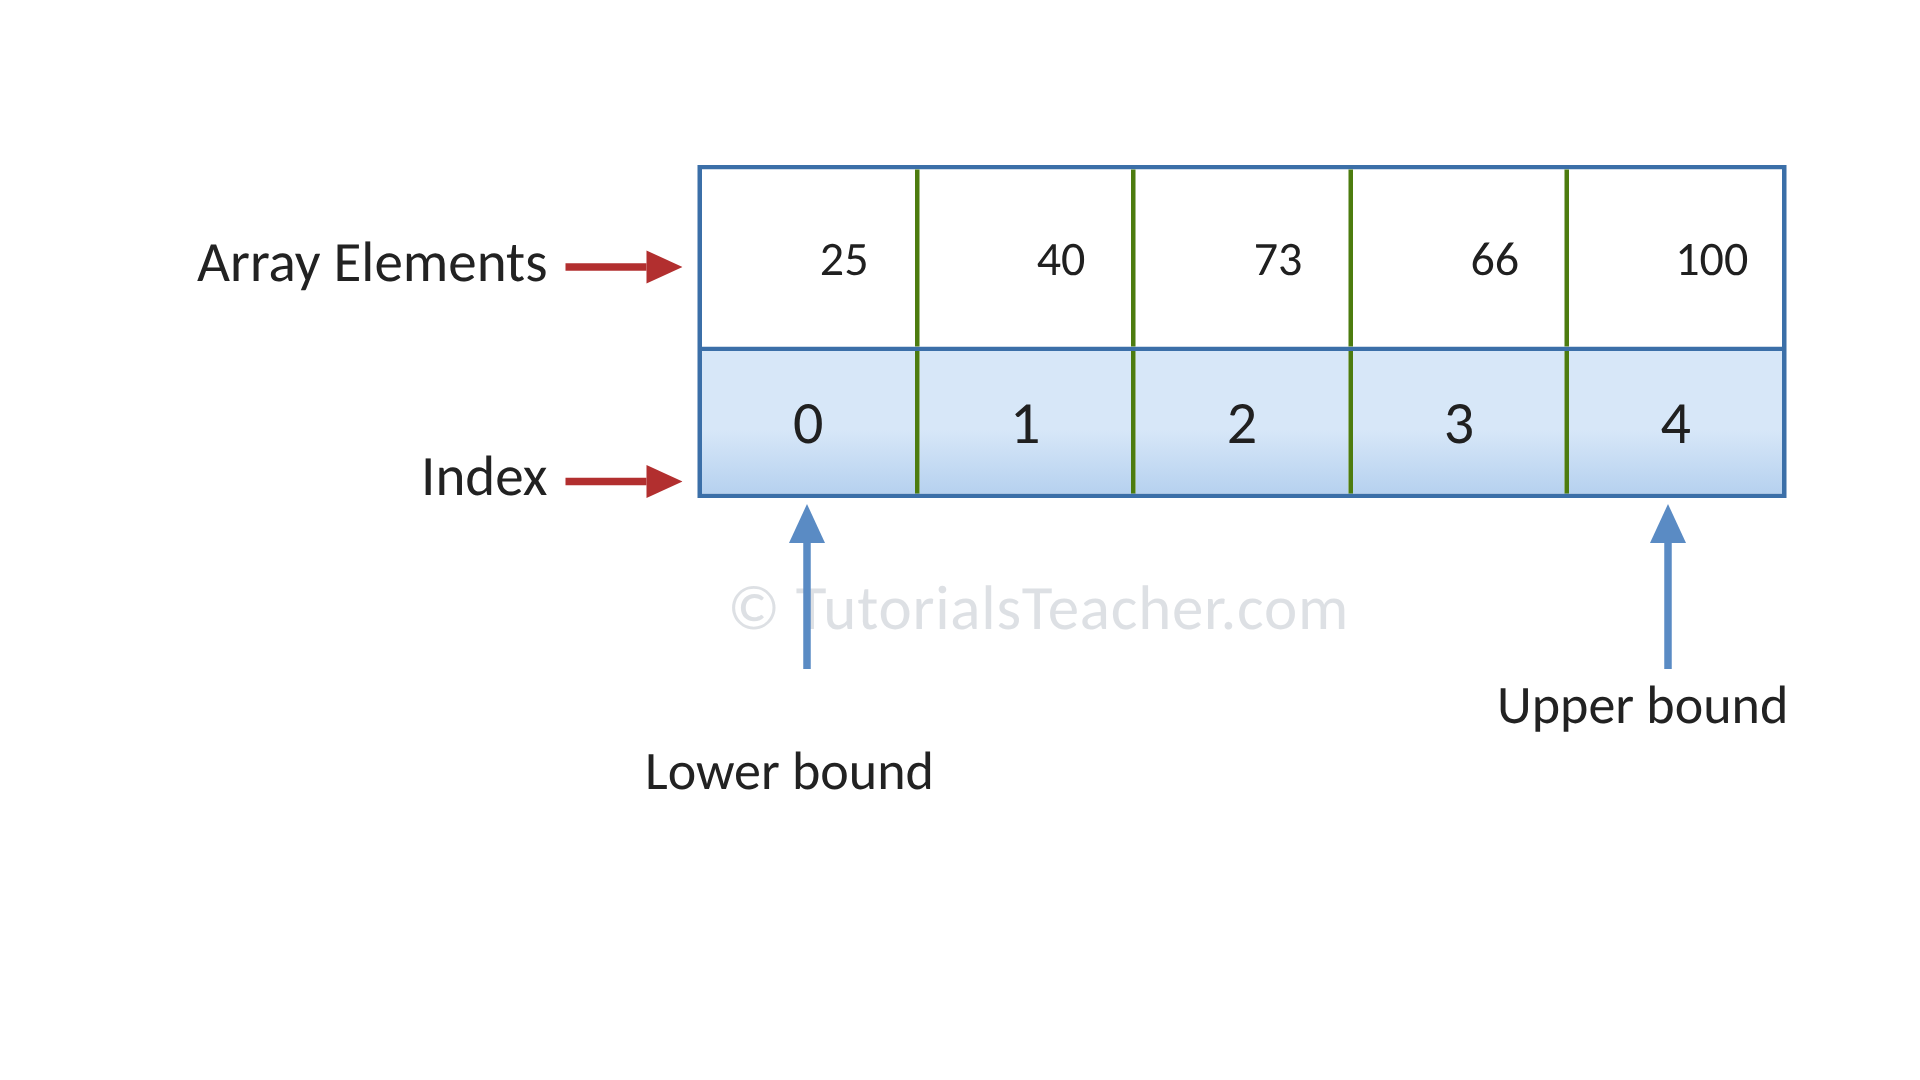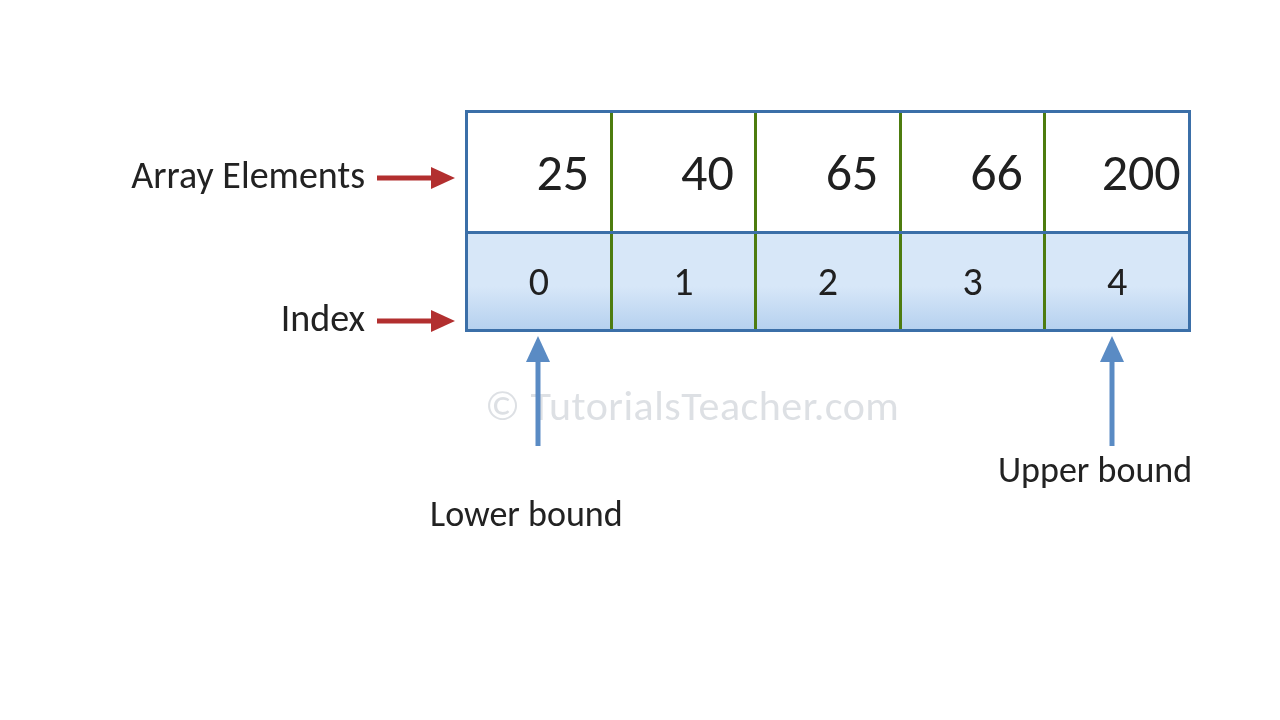--- a/index.html
+++ b/index.html
@@ -44,21 +44,21 @@
     border: 3px solid #3b6fa8;
   }
 
   .row {
     display: flex;
     width: 100%;
   }
   .row.elements .cell {
     background: #ffffff;
     height: 118px;
-    font-size: 52px;
+    font-size: 32px;
     padding-left: 48px;
   }
   .row.index .cell {
     background: linear-gradient(to bottom, #d7e7f8 0%, #d7e7f8 55%, #b6d1ef 100%);
     height: 95px;
     font-size: 40px;
   }
   .cell {
     flex: 1 1 0;
     border-left: 3px solid #4d7c0f;
@@ -119,23 +119,23 @@
     <svg viewBox="0 0 80 30">
       <line x1="2" y1="15" x2="56" y2="15" stroke="#b22f2f" stroke-width="5"></line>
       <polygon points="56,4 80,15 56,26" fill="#b22f2f"></polygon>
     </svg>
   </div>
 
   <div class="table-wrap">
     <div class="row elements">
       <div class="cell">25</div>
       <div class="cell">40</div>
-      <div class="cell">65</div>
+      <div class="cell">73</div>
       <div class="cell">66</div>
-      <div class="cell">200</div>
+      <div class="cell">100</div>
     </div>
     <div class="row index">
       <div class="cell">0</div>
       <div class="cell">1</div>
       <div class="cell">2</div>
       <div class="cell">3</div>
       <div class="cell">4</div>
     </div>
   </div>
 

